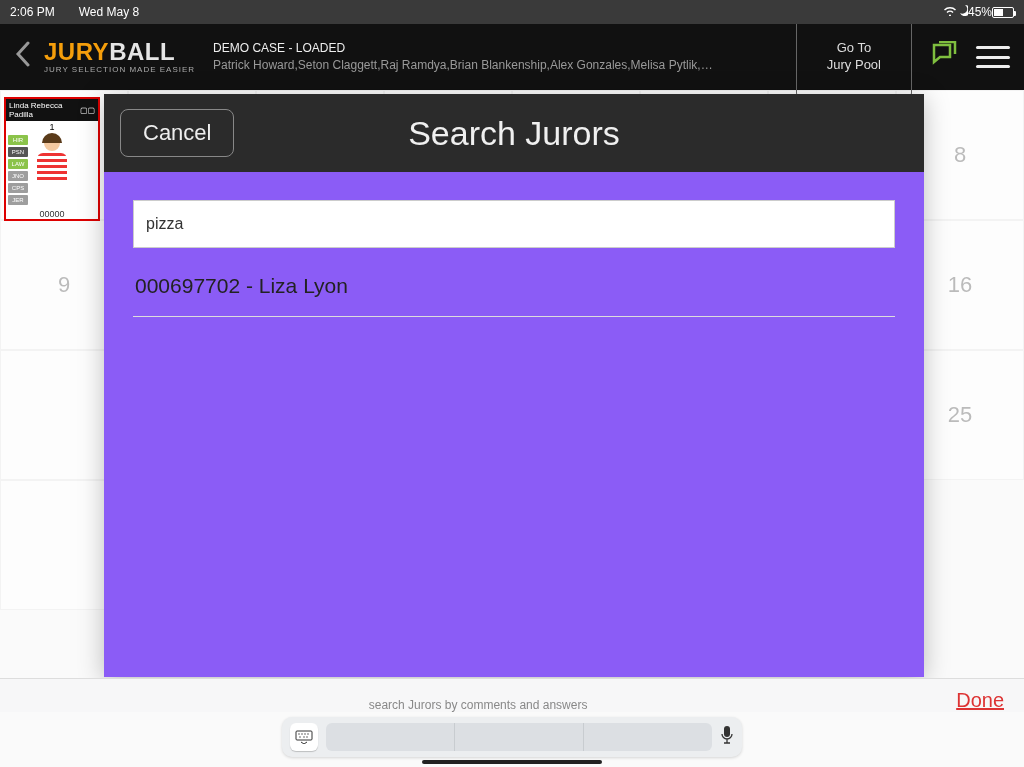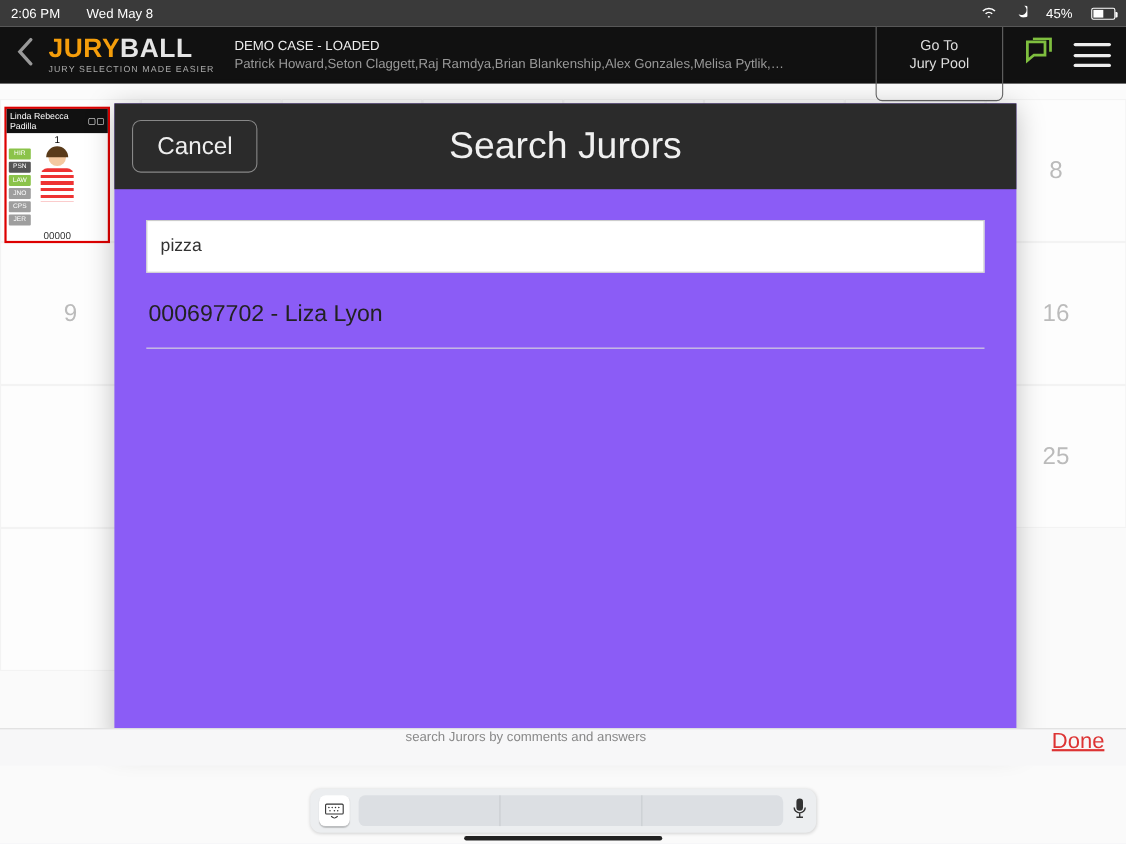--- a/index.html
+++ b/index.html
@@ -1,27 +1,27 @@
 <!DOCTYPE html>
 <html><head>
 <meta charset="utf-8">
 <style>
   * { margin:0; padding:0; box-sizing:border-box; font-family:-apple-system,Helvetica,Arial,sans-serif; }
   html,body { width:1024px; height:767px; overflow:hidden; background:#f5f5f5; }
 
   
   .status-bar { position:absolute; top:0; left:0; right:0; height:24px; background:#3a3a3a; color:#fff; font-size:12px; display:flex; align-items:center; padding:0 10px; z-index:50; }
   .status-left { flex:0 0 auto; display:flex; gap:24px; }
-  .status-right { margin-left:auto; display:flex; align-items:center; gap:17px; font-size:12px;}
+  .status-right { margin-left:auto; display:flex; align-items:center; gap:0; font-size:12px;}
   .battery { width:22px; height:11px; border:1px solid #fff; border-radius:2px; position:relative; }
   .battery::after { content:""; position:absolute; right:-3px; top:3px; width:2px; height:5px; background:#fff; border-radius:0 1px 1px 0;}
   .battery-fill { position:absolute; left:1px; top:1px; bottom:1px; width:45%; background:#fff; }
 
   
-  .app-header { position:absolute; top:24px; left:0; right:0; height:52px; background:#111; display:flex; align-items:center; padding:0 14px; z-index:5; }
+  .app-header { position:absolute; top:24px; left:0; right:0; height:66px; background:#111; display:flex; align-items:center; padding:0 14px; z-index:5; }
   .back-chevron { color:#888; font-size:28px; margin-right:14px; cursor:pointer; }
   .logo { font-weight:800; font-size:24px; letter-spacing:0.5px; line-height:1; }
   .logo .j1{color:#f59e0b;} .logo .j3{color:#e5e5e5;}
   .logo .tag { display:block; font-size:8px; font-weight:400; color:#aaa; letter-spacing:1px; margin-top:2px;}
   .case-info { margin-left:18px; color:#ccc; font-size:12px; line-height:1.4; max-width:500px; }
   .case-info .title { color:#eee; }
   .case-info .people { color:#999; white-space:nowrap; overflow:hidden; text-overflow:ellipsis; max-width:510px;}
   .header-right { margin-left:auto; display:flex; align-items:center; gap:18px; }
   .goto-btn { border:1px solid #666; color:#ddd; border-radius:6px; padding:24px 30px; font-size:13px; text-align:center; line-height:1.3; cursor:pointer;}
   .chat-icon { width:28px; height:28px; }
@@ -48,21 +48,21 @@
   
   .modal { position:absolute; top:94px; left:104px; right:100px; bottom:90px; background:#8b5cf6; z-index:10; box-shadow:0 4px 24px rgba(0,0,0,0.25); display:flex; flex-direction:column; }
   .modal-header { background:#2b2b2b; height:78px; display:flex; align-items:center; padding:0 16px; position:relative;}
   .cancel-btn { border:1px solid #888; color:#eee; background:transparent; border-radius:8px; padding:10px 22px; font-size:22px; font-weight:300; cursor:pointer;}
   .modal-title { position:absolute; left:0; right:0; text-align:center; color:#f0f0f0; font-size:34px; font-weight:300; pointer-events:none;}
   .modal-body { flex:1; padding:28px 29px; }
   .search-field { width:100%; border:1px solid #ccc; padding:14px 12px; font-size:16px; color:#333; outline:none;}
   .result-row { padding:18px 2px; font-size:21px; color:#222; border-bottom:1px solid #ddd; font-weight:300; cursor:pointer; margin-top:8px;}
 
   
-  .kbd-bar { position:absolute; left:0; right:0; bottom:71px; height:34px; background:#f7f7f8; z-index:20; display:flex; align-items:flex-start; border-top:1px solid #ddd;margin-top:20px;}
+  .kbd-bar { position:absolute; left:0; right:0; bottom:55px; height:34px; background:#f7f7f8; z-index:20; display:flex; align-items:flex-end; border-top:1px solid #ddd;margin-top:20px;}
   .kbd-hint { flex:1; text-align:center; font-size:12px; color:#888; }
   .done-btn { color:#d33; font-size:20px; margin-right:20px; cursor:pointer;text-decoration:underline;}
 
   
   .kbd-pill { position:absolute; bottom:10px; left:50%; transform:translateX(-50%); width:460px; height:40px; background:#eceef0; border-radius:10px; z-index:21; display:flex; align-items:center; padding:0 8px; box-shadow:0 1px 3px rgba(0,0,0,0.15);}
   .kbd-key { width:28px; height:28px; background:#fff; border-radius:6px; display:flex;align-items:center;justify-content:center; box-shadow:0 1px 1px rgba(0,0,0,0.2);}
   .kbd-input { flex:1; height:28px; background:#dcdfe3; border-radius:6px; margin:0 8px; display:flex;}
   .kbd-input span{ flex:1; border-right:1px solid #c8ccd0;}
   .kbd-input span:last-child{border:none;}
   .mic { font-size:16px; color:#444; }

